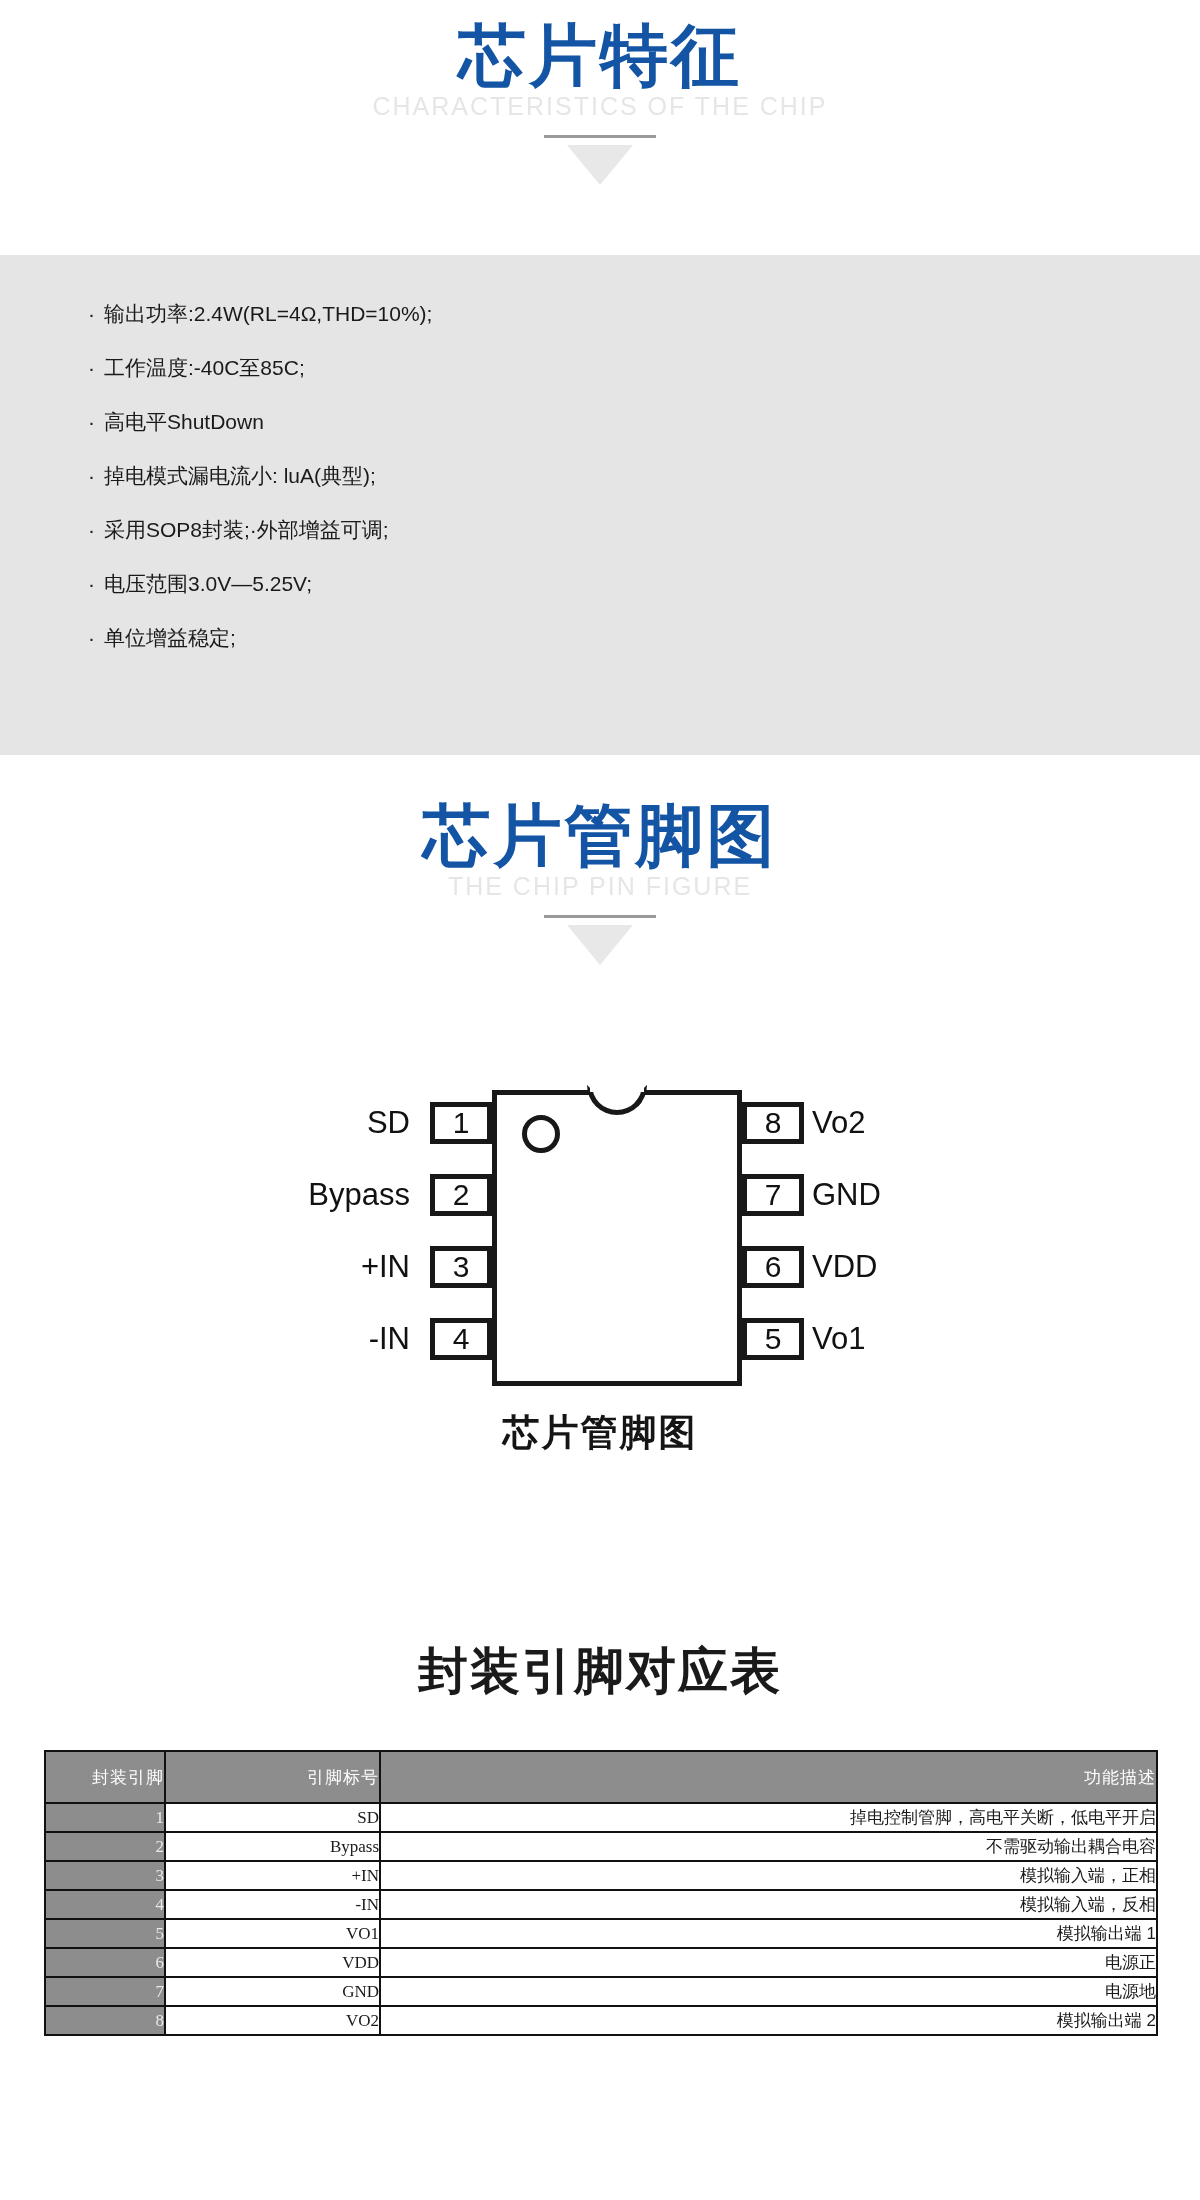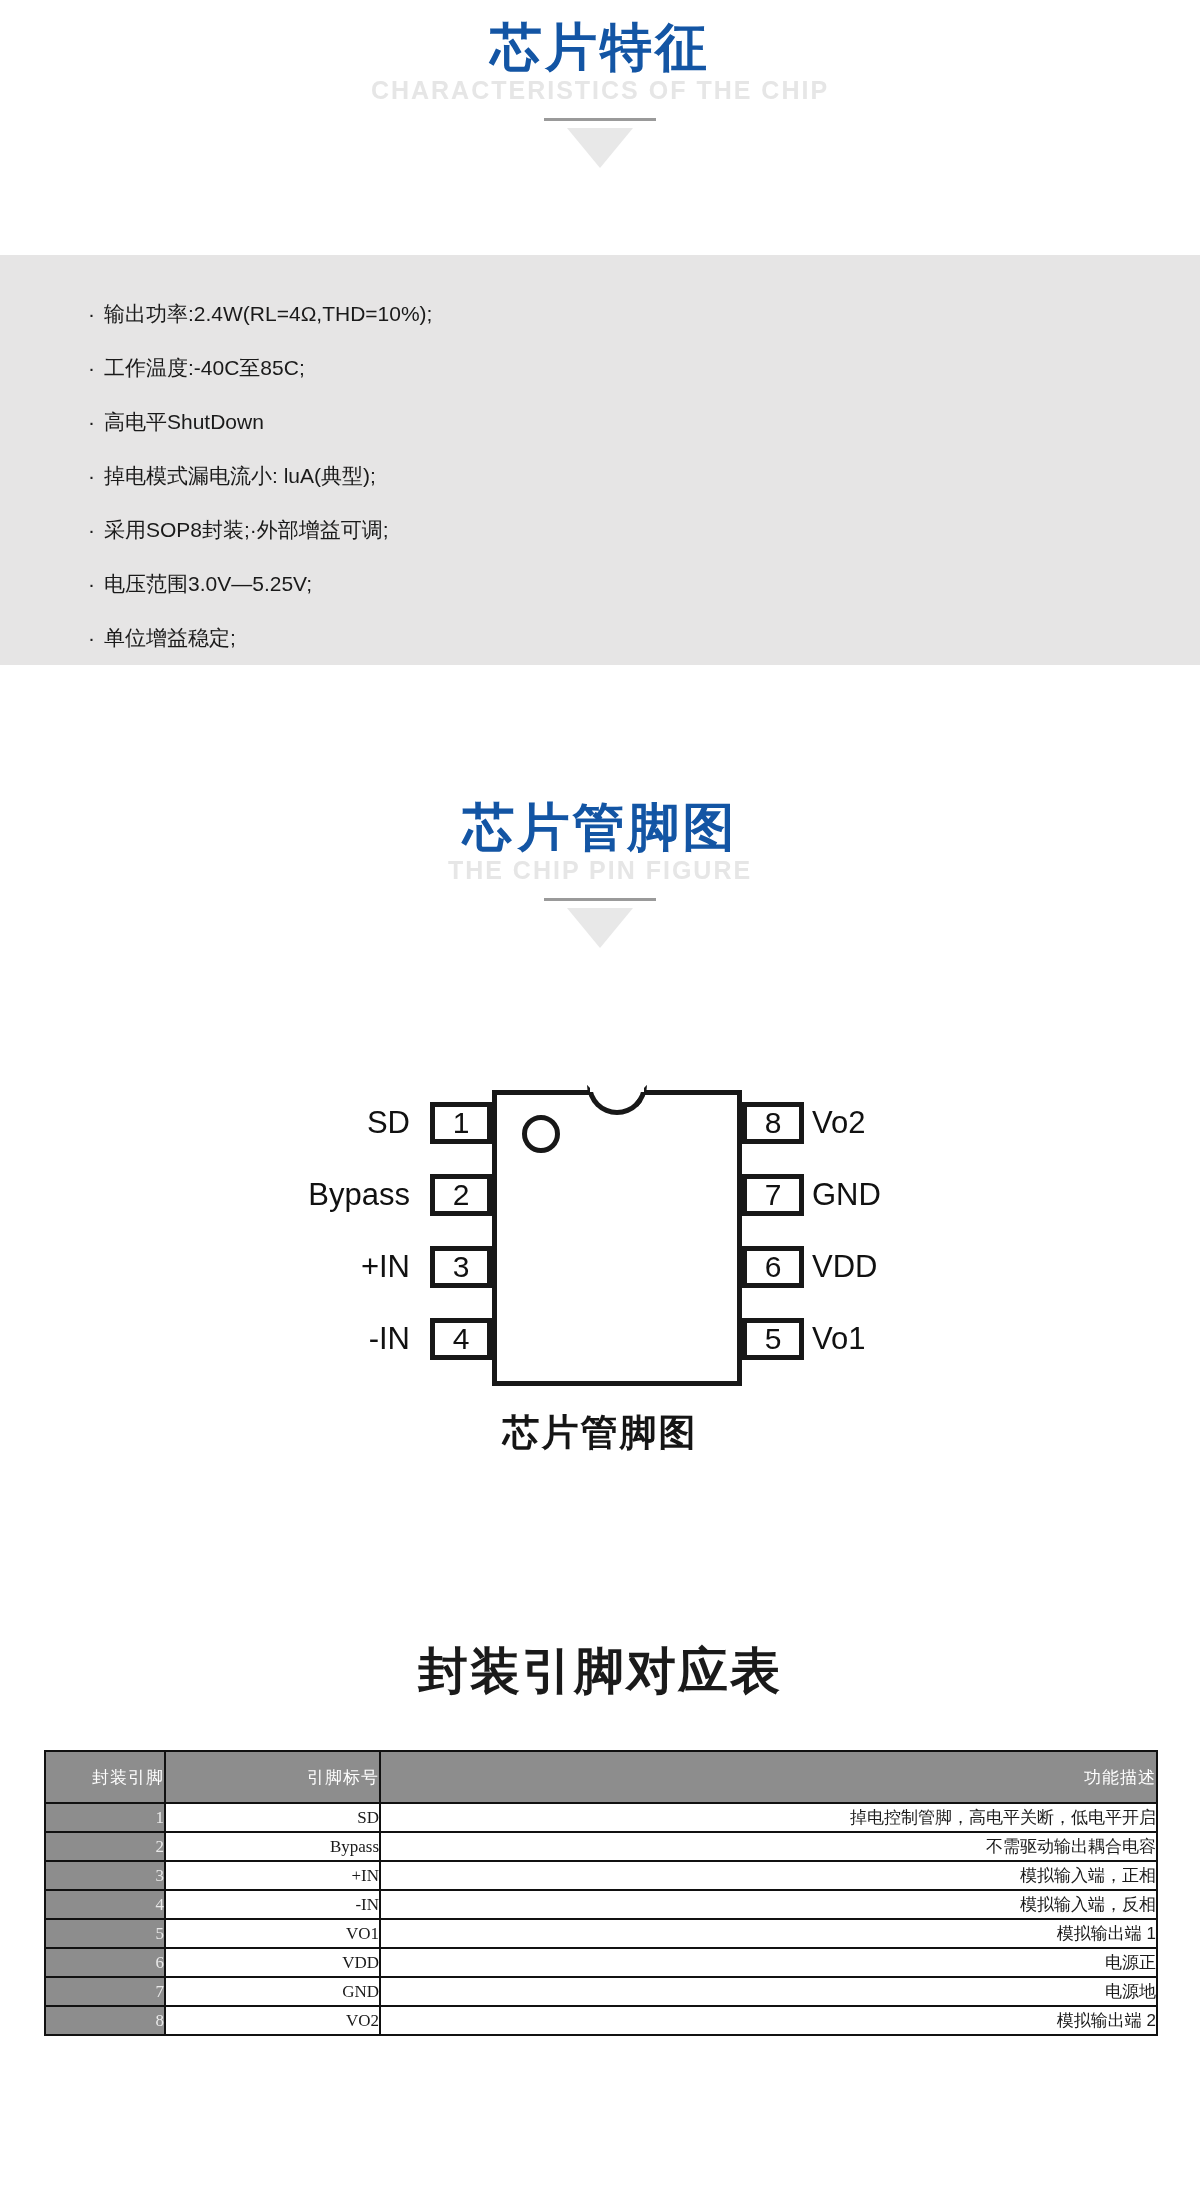--- a/index.html
+++ b/index.html
@@ -15,30 +15,30 @@
     overflow: hidden;
   }
 
   
   .section-header {
     width: 100%;
     text-align: center;
     position: relative;
   }
   .section-header .cn-title {
-    font-size: 52px;
+    font-size: 68px;
     font-weight: bold;
     color: #1355a4;
     letter-spacing: 3px;
     line-height: 1.05;
     white-space: nowrap;
   }
   .section-header .en-title {
     font-size: 25px;
-    font-weight: bold;
+    font-weight: normal;
     color: #e6e6e6;
     letter-spacing: 2px;
     line-height: 1.25;
     white-space: nowrap;
   }
   .hdr-divider {
     width: 112px;
     height: 3px;
     background: #9a9a9a;
     margin: 12px auto 0 auto;
@@ -51,21 +51,21 @@
     border-top: 40px solid #e8e8e8;
     margin: 7px auto 0 auto;
   }
 
   
   #features-panel {
     position: absolute;
     left: 0;
     top: 255px;
     width: 1200px;
-    height: 410px;
+    height: 500px;
     background: #e6e5e5;
   }
   #features-list {
     position: absolute;
     left: 88px;
     top: 48px;
     margin: 0;
     padding: 0;
     list-style: none;
   }

